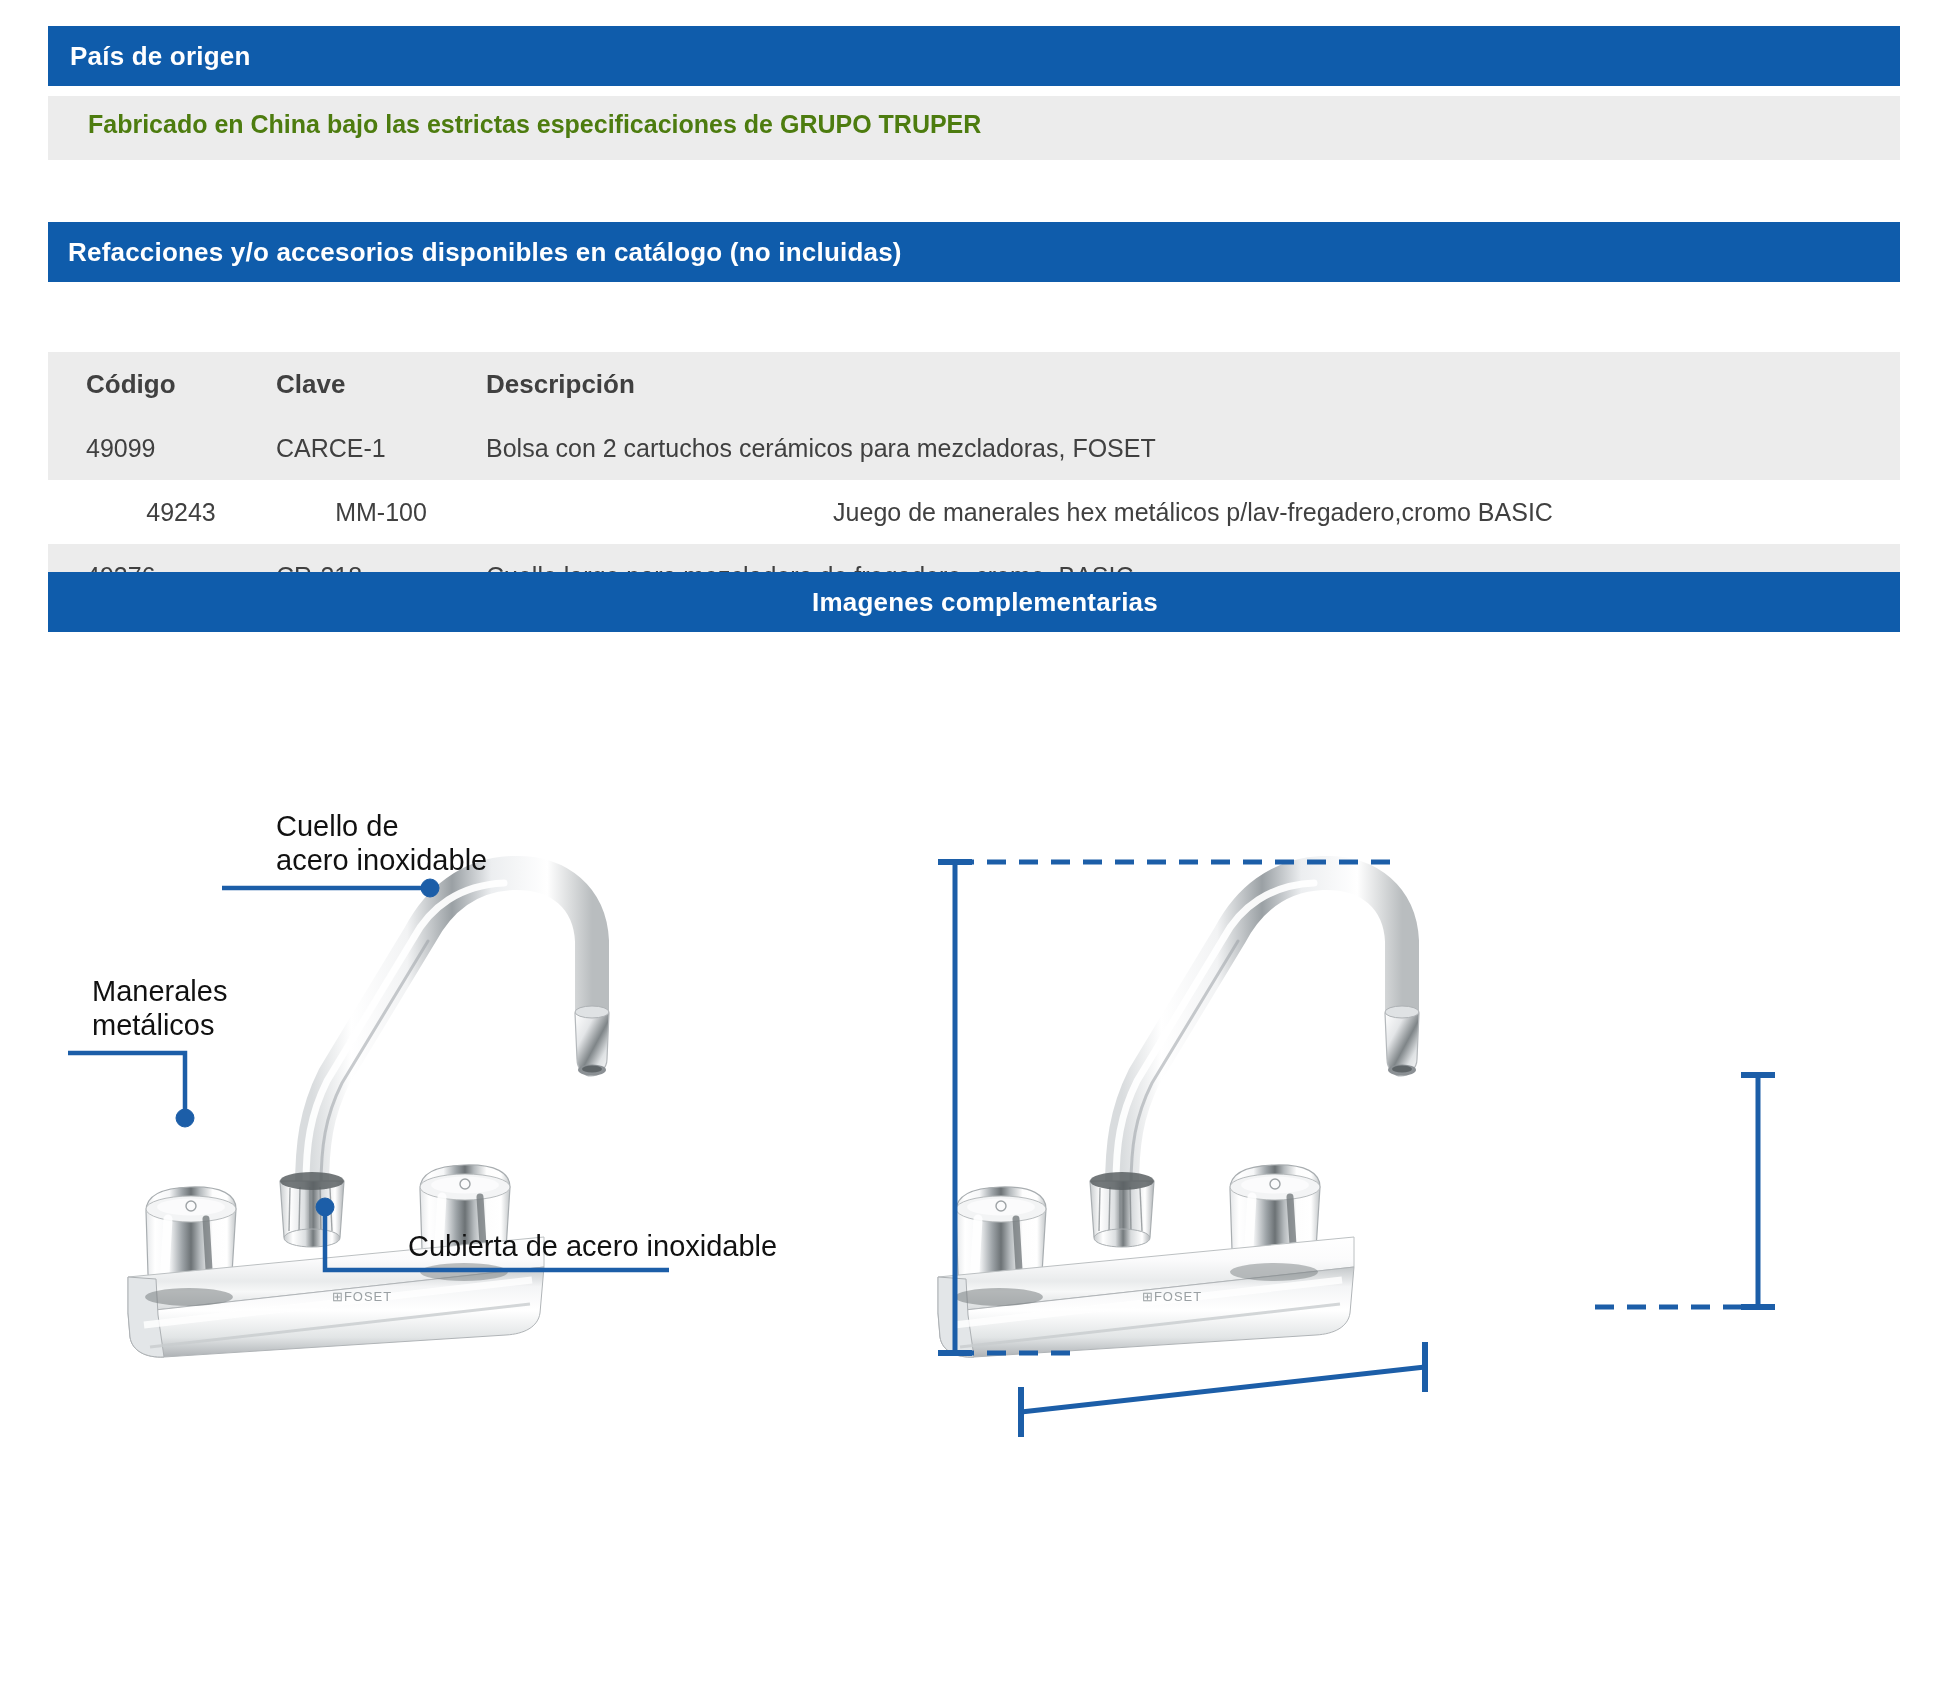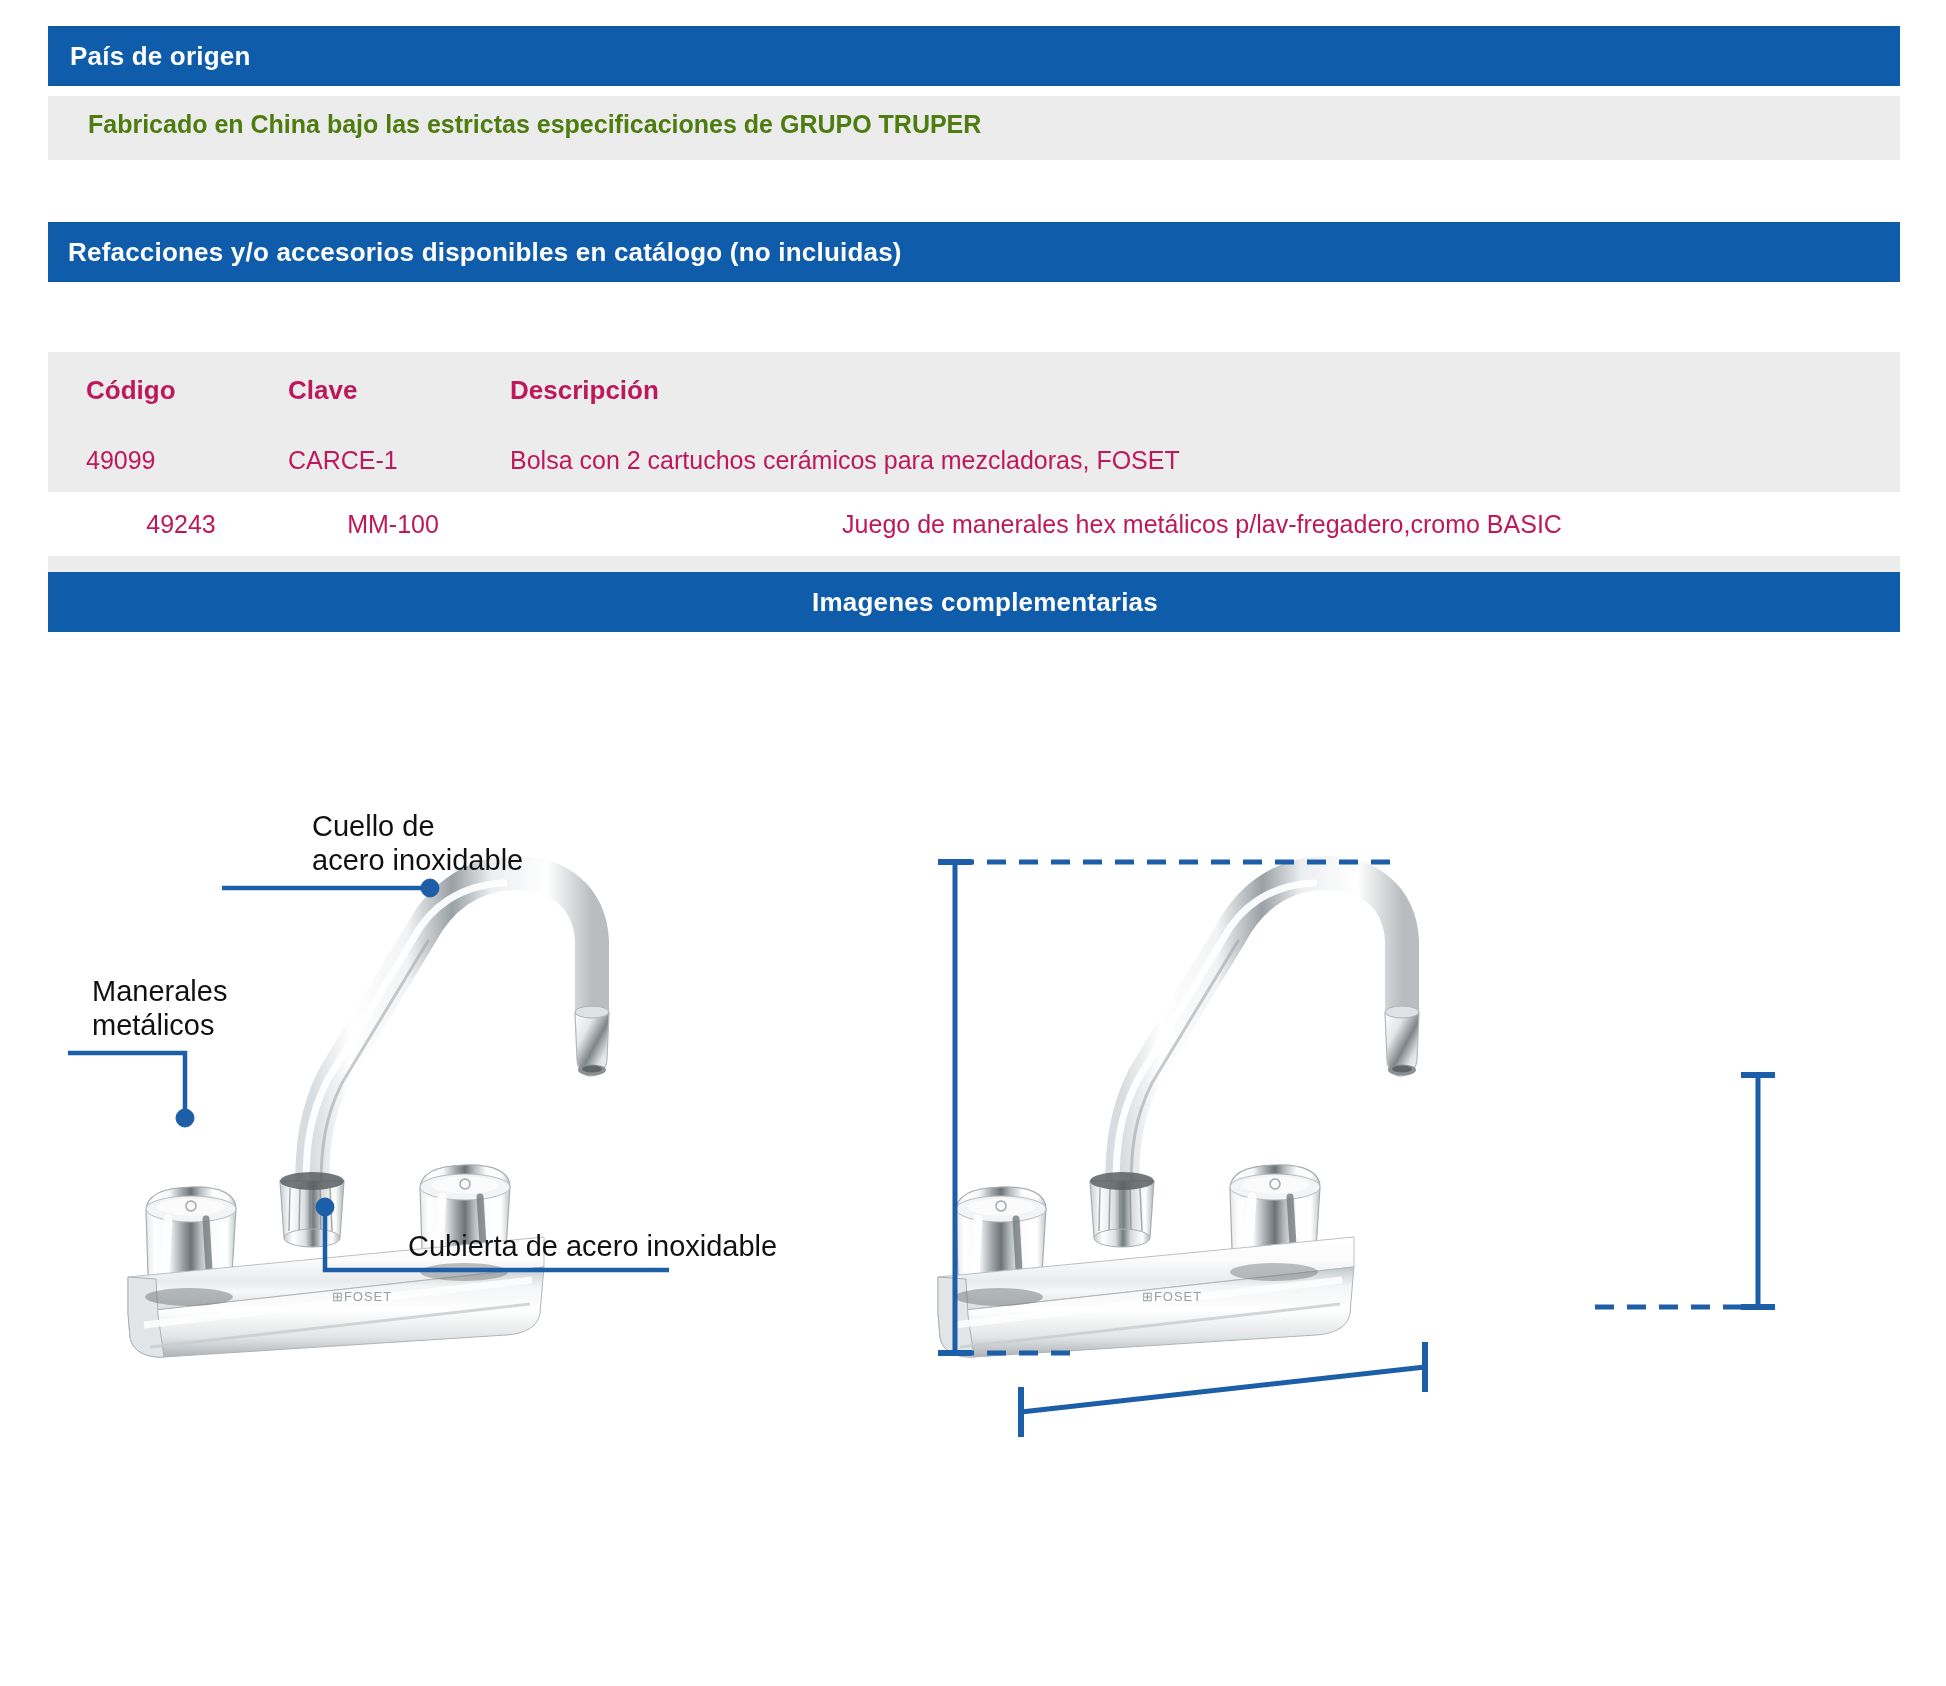--- a/index.html
+++ b/index.html
@@ -61,25 +61,25 @@
     top: 352px;
     width: 1852px;
   }
   .parts-table {
     width: 100%;
     border-collapse: collapse;
     table-layout: fixed;
   }
   .parts-table td, .parts-table th {
     text-align: left;
-    padding: 6px;
+    padding: 0;
     vertical-align: middle;
     font-size: 25px;
     font-weight: normal;
-    color: #be185d;
+    color: #404040;
   }
   .parts-table th {
     font-weight: bold;
     font-size: 26px;
     height: 64px;
   }
   .parts-table tbody tr {
     height: 64px;
   }
   .col-codigo { width: 190px; padding-left: 38px !important; }
@@ -331,21 +331,21 @@
       <line x1="1758" y1="305" x2="1758" y2="537" stroke="#1c5ea8" stroke-width="5"></line>
       <line x1="1741" y1="305" x2="1775" y2="305" stroke="#1c5ea8" stroke-width="6"></line>
       <line x1="1741" y1="537" x2="1775" y2="537" stroke="#1c5ea8" stroke-width="6"></line>
 
       <line x1="1021" y1="642" x2="1425" y2="597" stroke="#1c5ea8" stroke-width="5"></line>
       <line x1="1021" y1="617" x2="1021" y2="667" stroke="#1c5ea8" stroke-width="6"></line>
       <line x1="1425" y1="572" x2="1425" y2="622" stroke="#1c5ea8" stroke-width="6"></line>
     </g>
   </svg>
 
-  <div class="callout-text" style="left:276px; top:40px;margin-left:36px;">
+  <div class="callout-text" style="left:276px; top:40px;">
     <div>Cuello de</div>
     <div>acero inoxidable</div>
   </div>
 
   <div class="callout-text" style="left:92px; top:205px;">
     <div>Manerales</div>
     <div>metálicos</div>
   </div>
 
   <div class="callout-text" style="left:408px; top:460px;">

